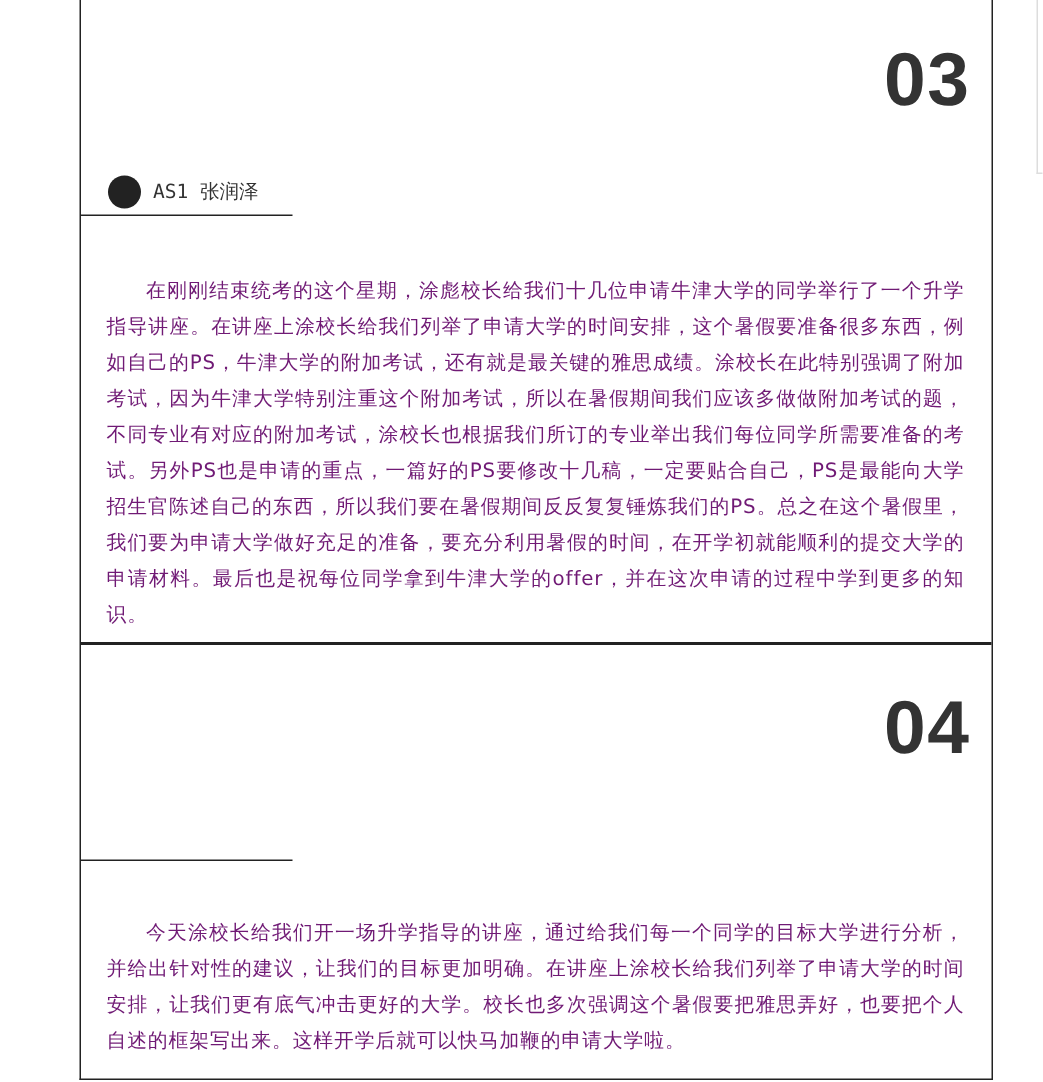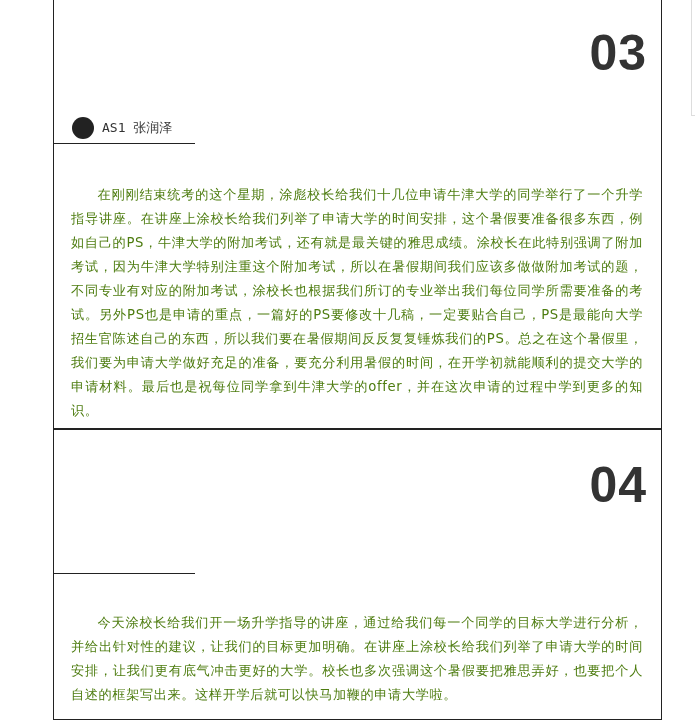--- a/index.html
+++ b/index.html
@@ -42,21 +42,21 @@
       font-family: "DejaVu Sans Mono", "Liberation Mono", monospace;
     }
     .underline {
       position: absolute; left: 0; width: 141px; height: 0;
       border-top: 1.5px solid #222;
     }
     .sec1 .underline { top: 143px; }
     .sec2 .underline { top: 143px; }
     .para {
       position: absolute; left: 17px; width: 572px;
-      font-size: 13.2px; line-height: 24px; color: #4d7c0f;
+      font-size: 13.2px; line-height: 24px; color: #701a75;
       text-align: justify; text-indent: 2em; letter-spacing: 0.6px;
       font-family: "DejaVu Sans", sans-serif;
     }
     .sec1 .para { top: 170px; }
     .sec2 .para { top: 168px; }
     .side-panel {
       position: absolute; left: 691px; top: 0; width: 4px; height: 115px;
       border-left: 1px solid #ddd; border-bottom: 1px solid #ddd;
     }
   </style>

